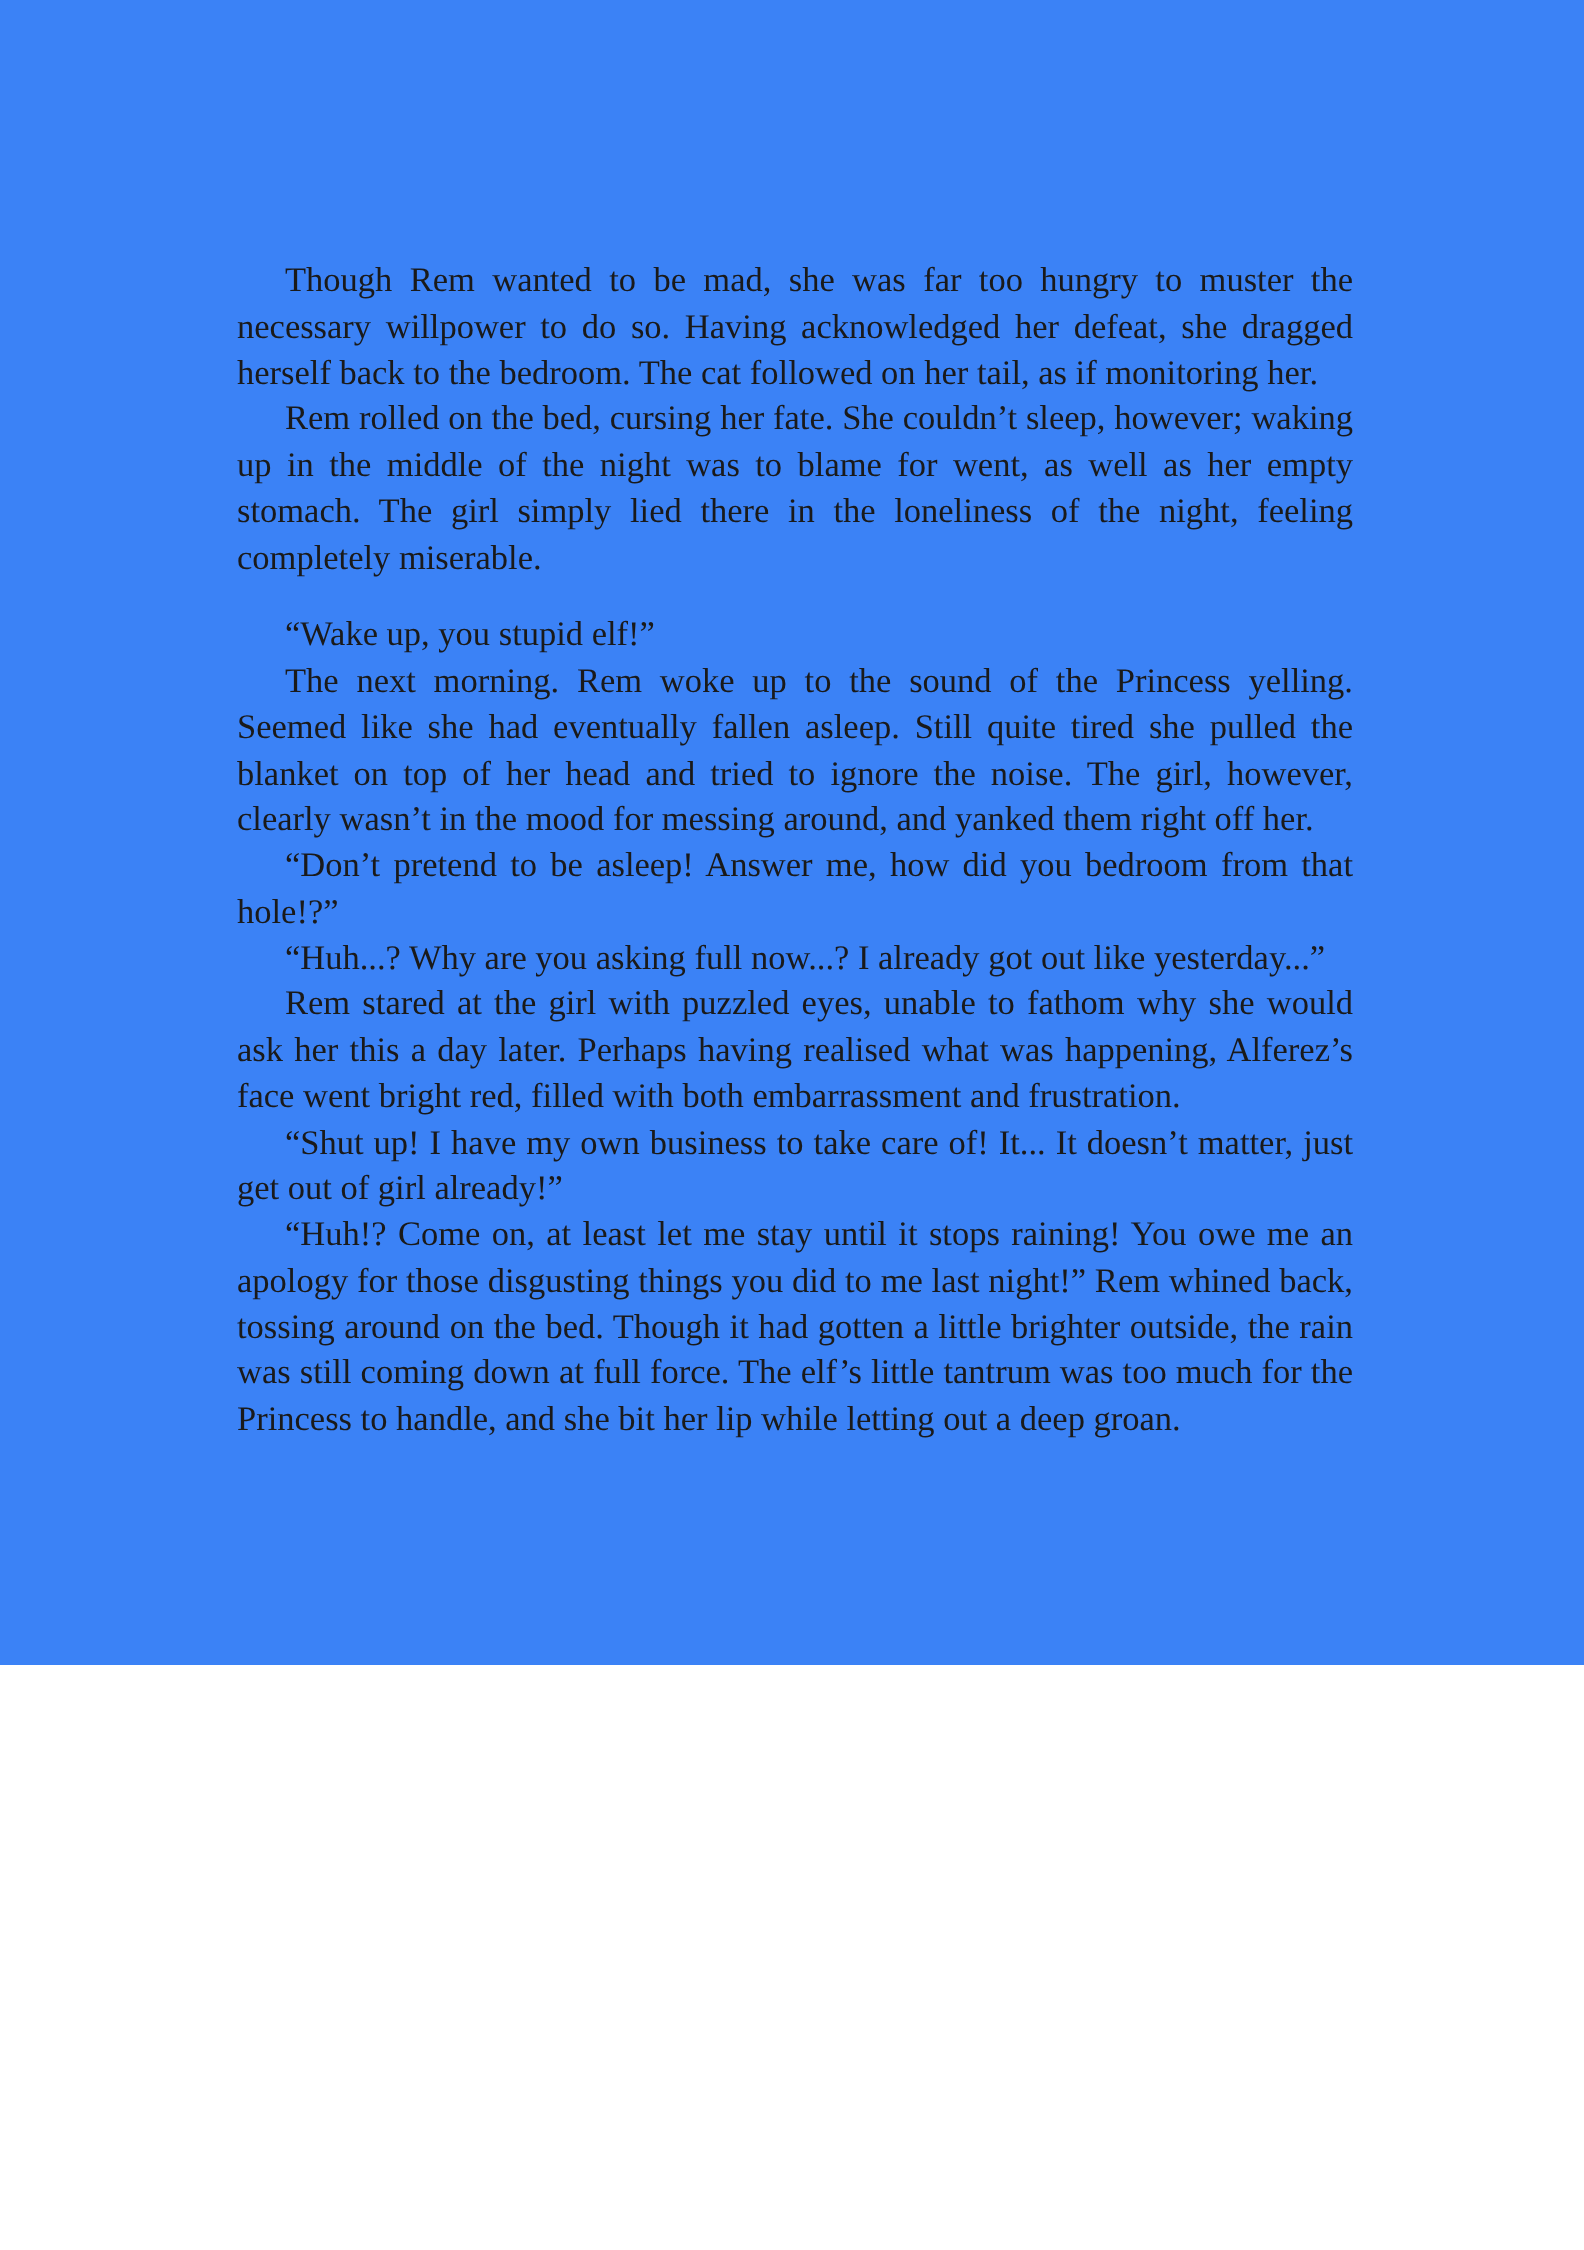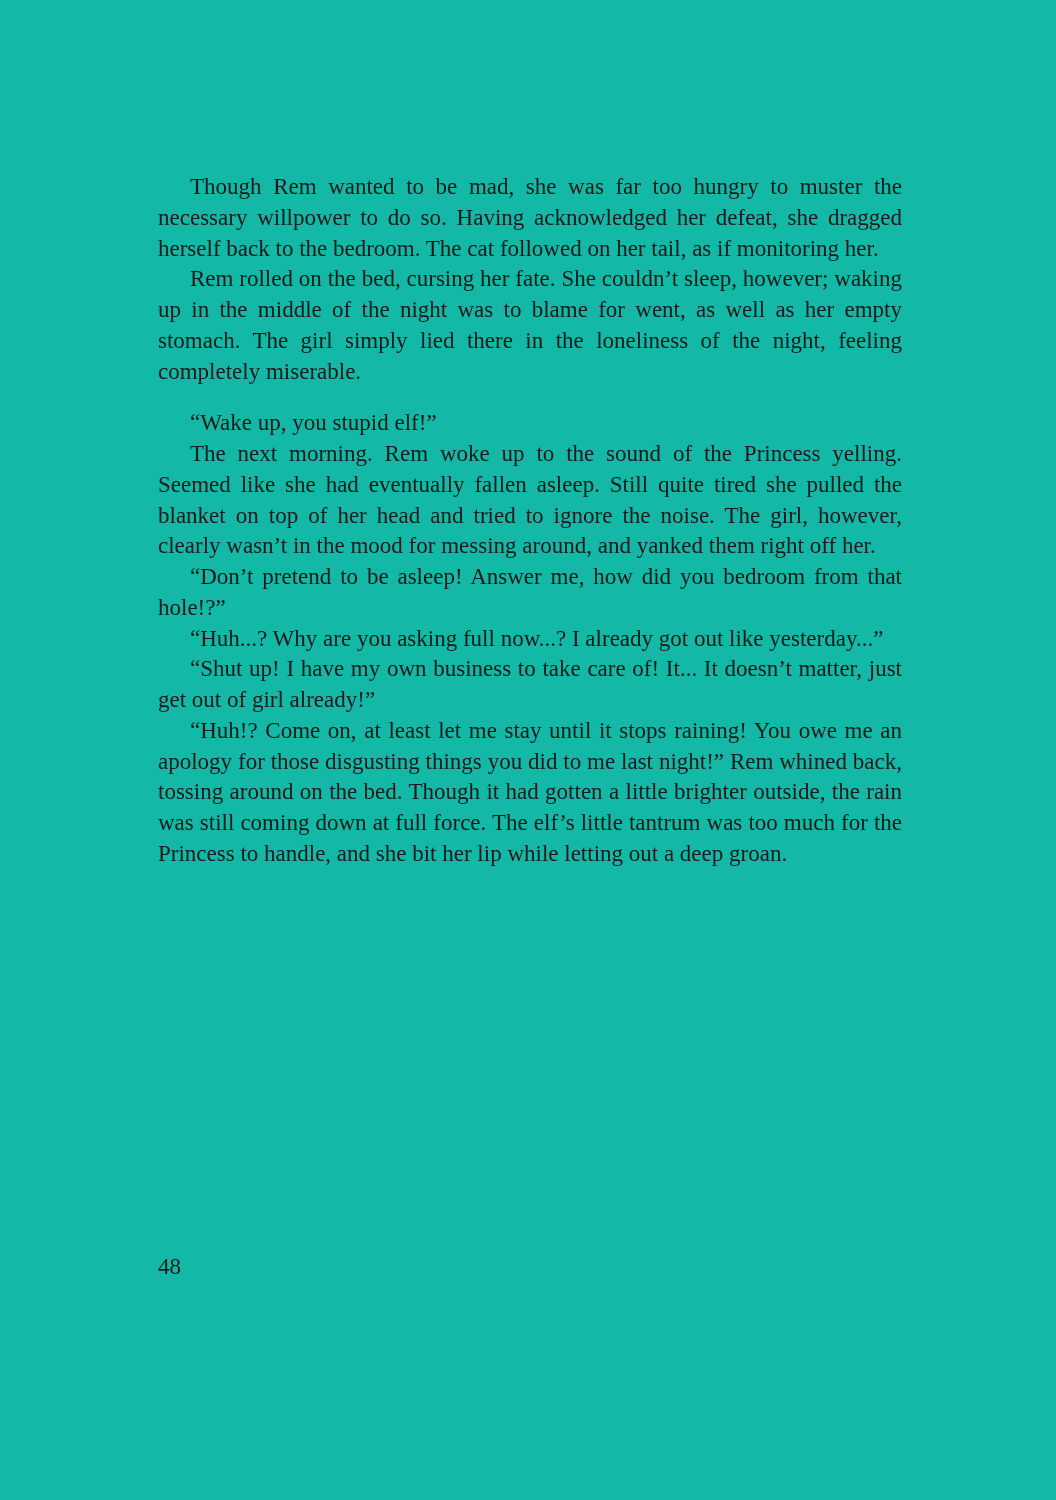--- a/index.html
+++ b/index.html
@@ -3,22 +3,22 @@
 <meta charset="utf-8">
 <style>
   html, body {
     margin: 0;
     padding: 0;
     background: #ffffff;
   }
   .book-page {
     position: relative;
     width: 1056px;
-    height: 1500px;
-    background: #14b8a6;
+    height: 1110px;
+    background: #3b82f6;
     color: #1a1a1a;
     font-family: "Liberation Serif", serif;
     overflow: hidden;
   }
   .text-block {
     position: absolute;
     left: 158px;
     top: 172px;
     width: 744px;
     font-size: 23px;
@@ -50,17 +50,18 @@
 
 <div class="book-page">
   <div class="text-block">
     <p>Though Rem wanted to be mad, she was far too hungry to muster the necessary willpower to do so. Having acknowledged her defeat, she dragged herself back to the bedroom. The cat followed on her tail, as if monitoring her.</p>
     <p>Rem rolled on the bed, cursing her fate. She couldn’t sleep, however; waking up in the middle of the night was to blame for went, as well as her empty stomach. The girl simply lied there in the loneliness of the night, feeling completely miserable.</p>
     <div class="scene-break"></div>
     <p>“Wake up, you stupid elf!”</p>
     <p>The next morning. Rem woke up to the sound of the Princess yelling. Seemed like she had eventually fallen asleep. Still quite tired she pulled the blanket on top of her head and tried to ignore the noise. The girl, however, clearly wasn’t in the mood for messing around, and yanked them right off her.</p>
     <p>“Don’t pretend to be asleep! Answer me, how did you bedroom from that hole!?”</p>
     <p>“Huh...? Why are you asking full now...? I already got out like yesterday...”</p>
+    <p>Rem stared at the girl with puzzled eyes, unable to fathom why she would ask her this a day later. Perhaps having realised what was happening, Alferez’s face went bright red, filled with both embarrassment and frustration.</p>
     <p>“Shut up! I have my own business to take care of! It... It doesn’t matter, just get out of girl already!”</p>
     <p>“Huh!? Come on, at least let me stay until it stops raining! You owe me an apology for those disgusting things you did to me last night!” Rem whined back, tossing around on the bed. Though it had gotten a little brighter outside, the rain was still coming down at full force. The elf’s little tantrum was too much for the Princess to handle, and she bit her lip while letting out a deep groan.</p>
   </div>
   <div class="page-number">48</div>
 </div>
 
 </body></html>

